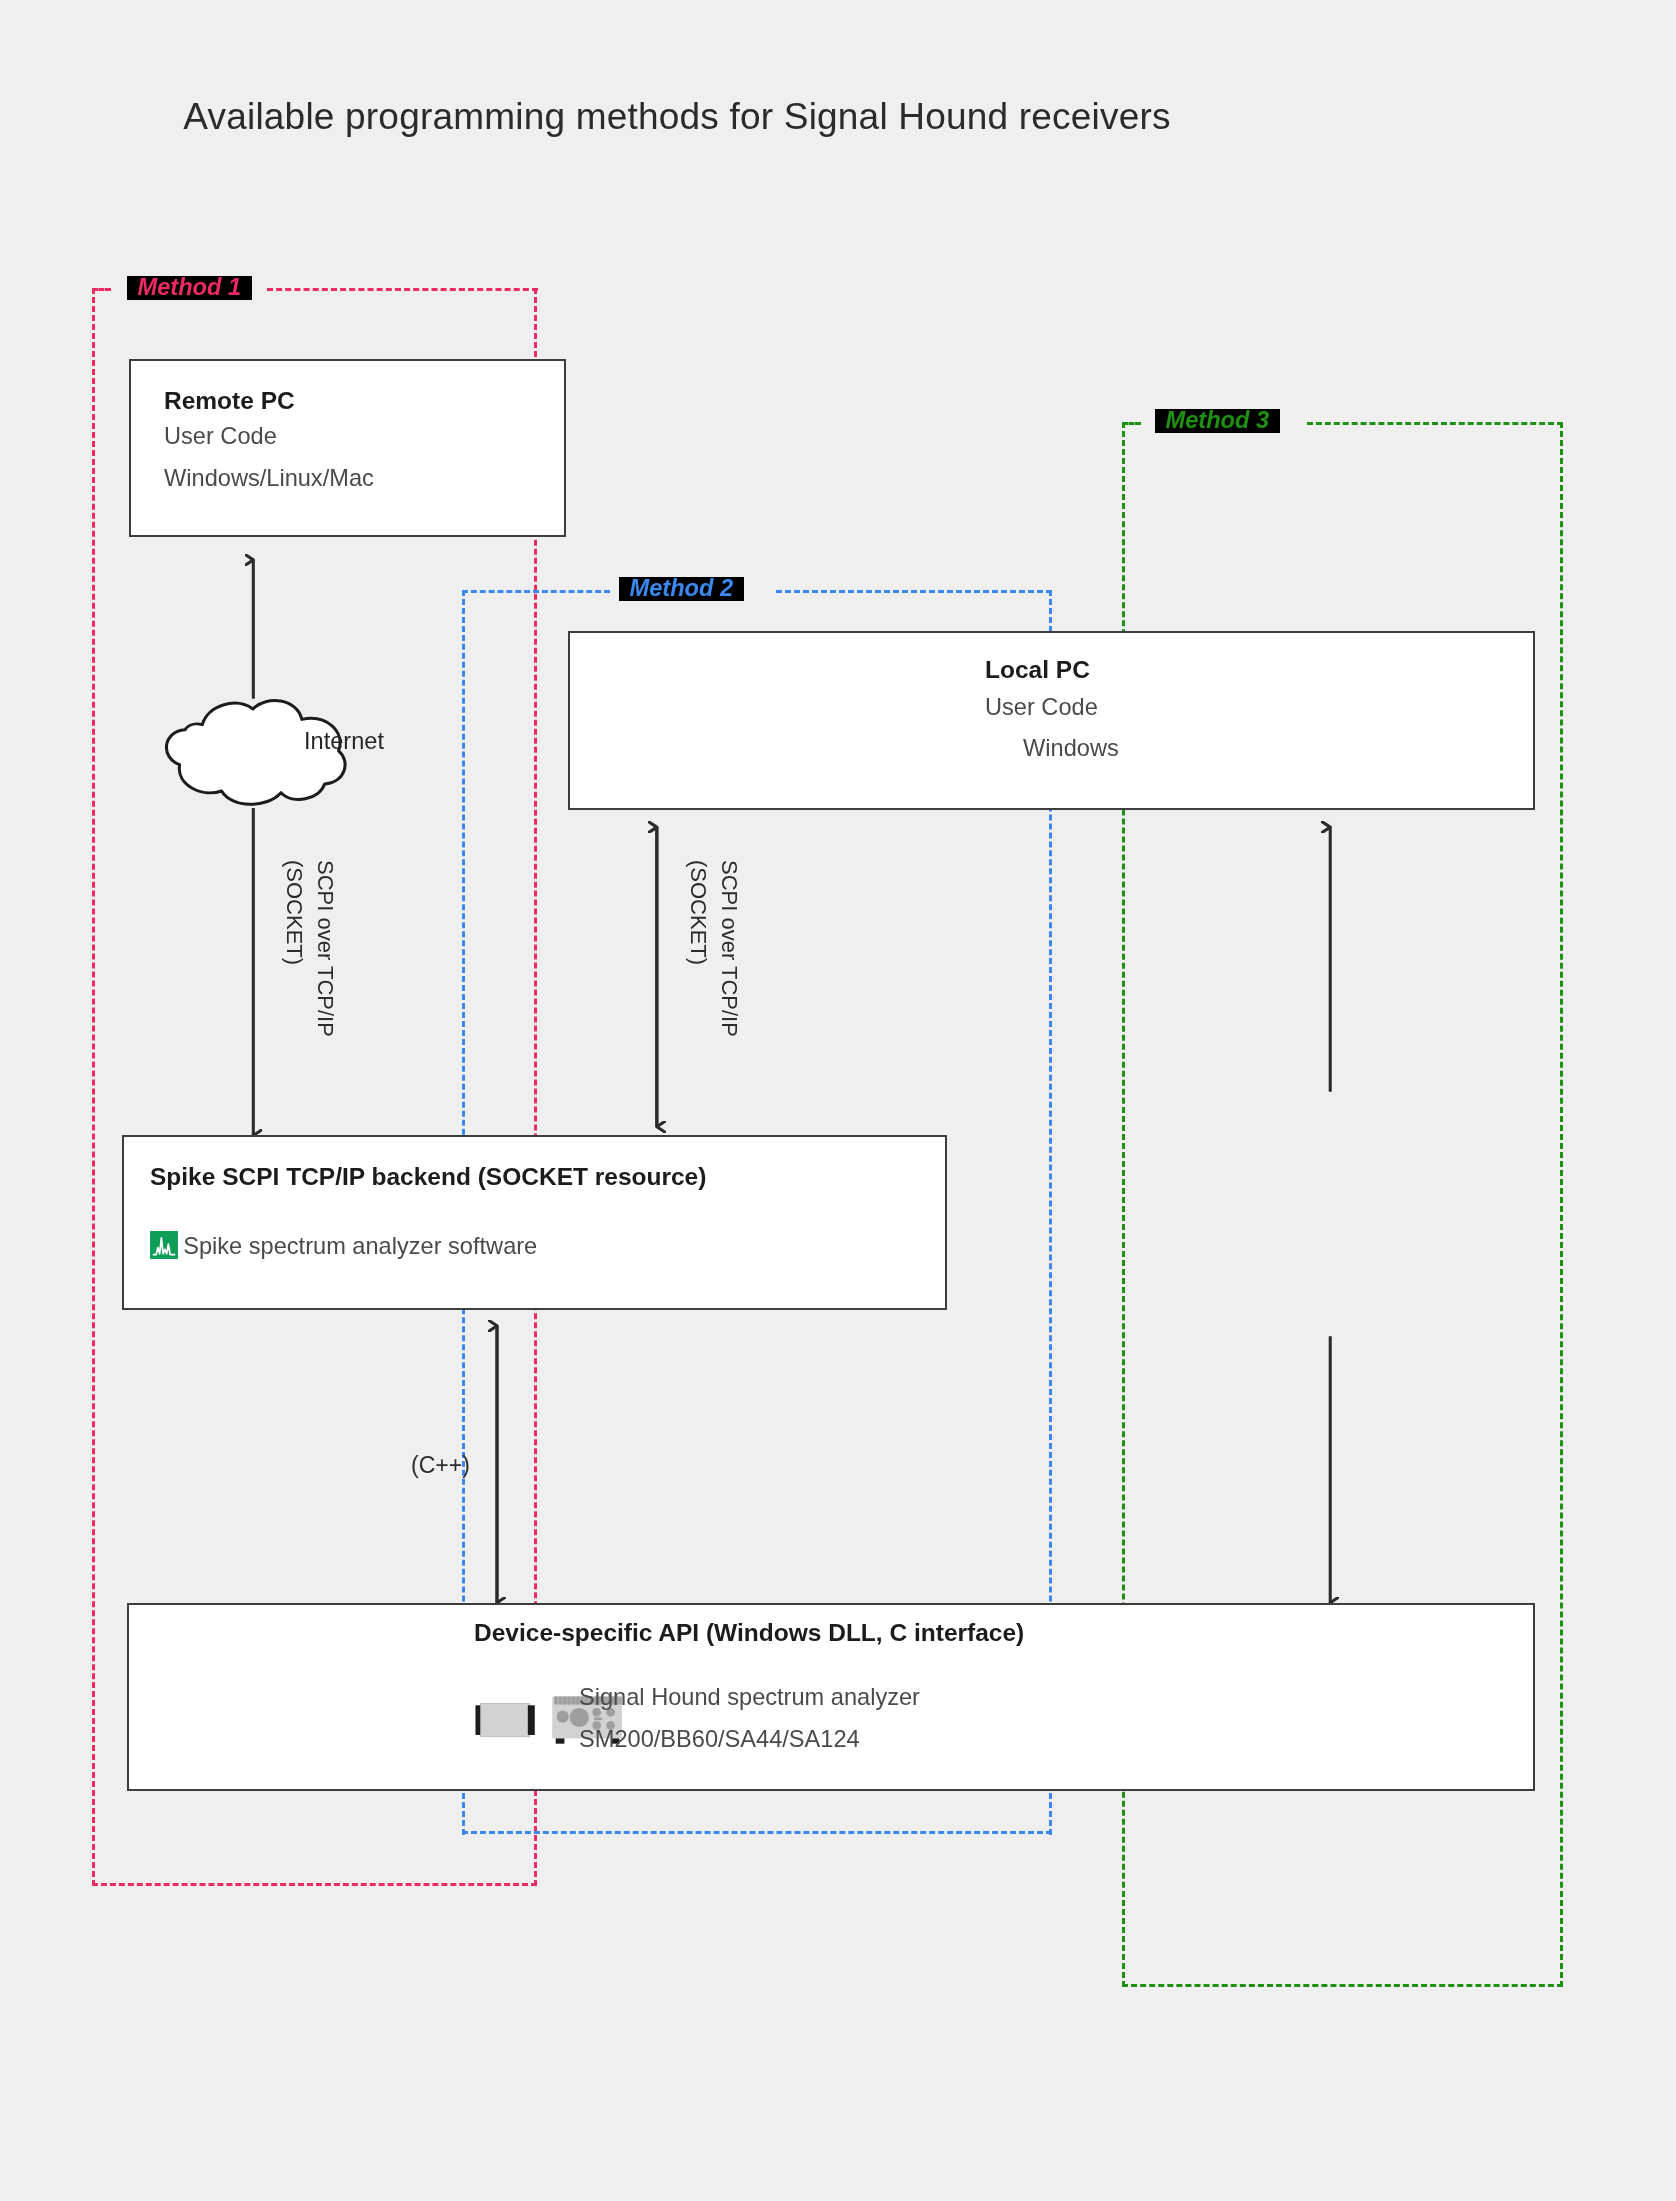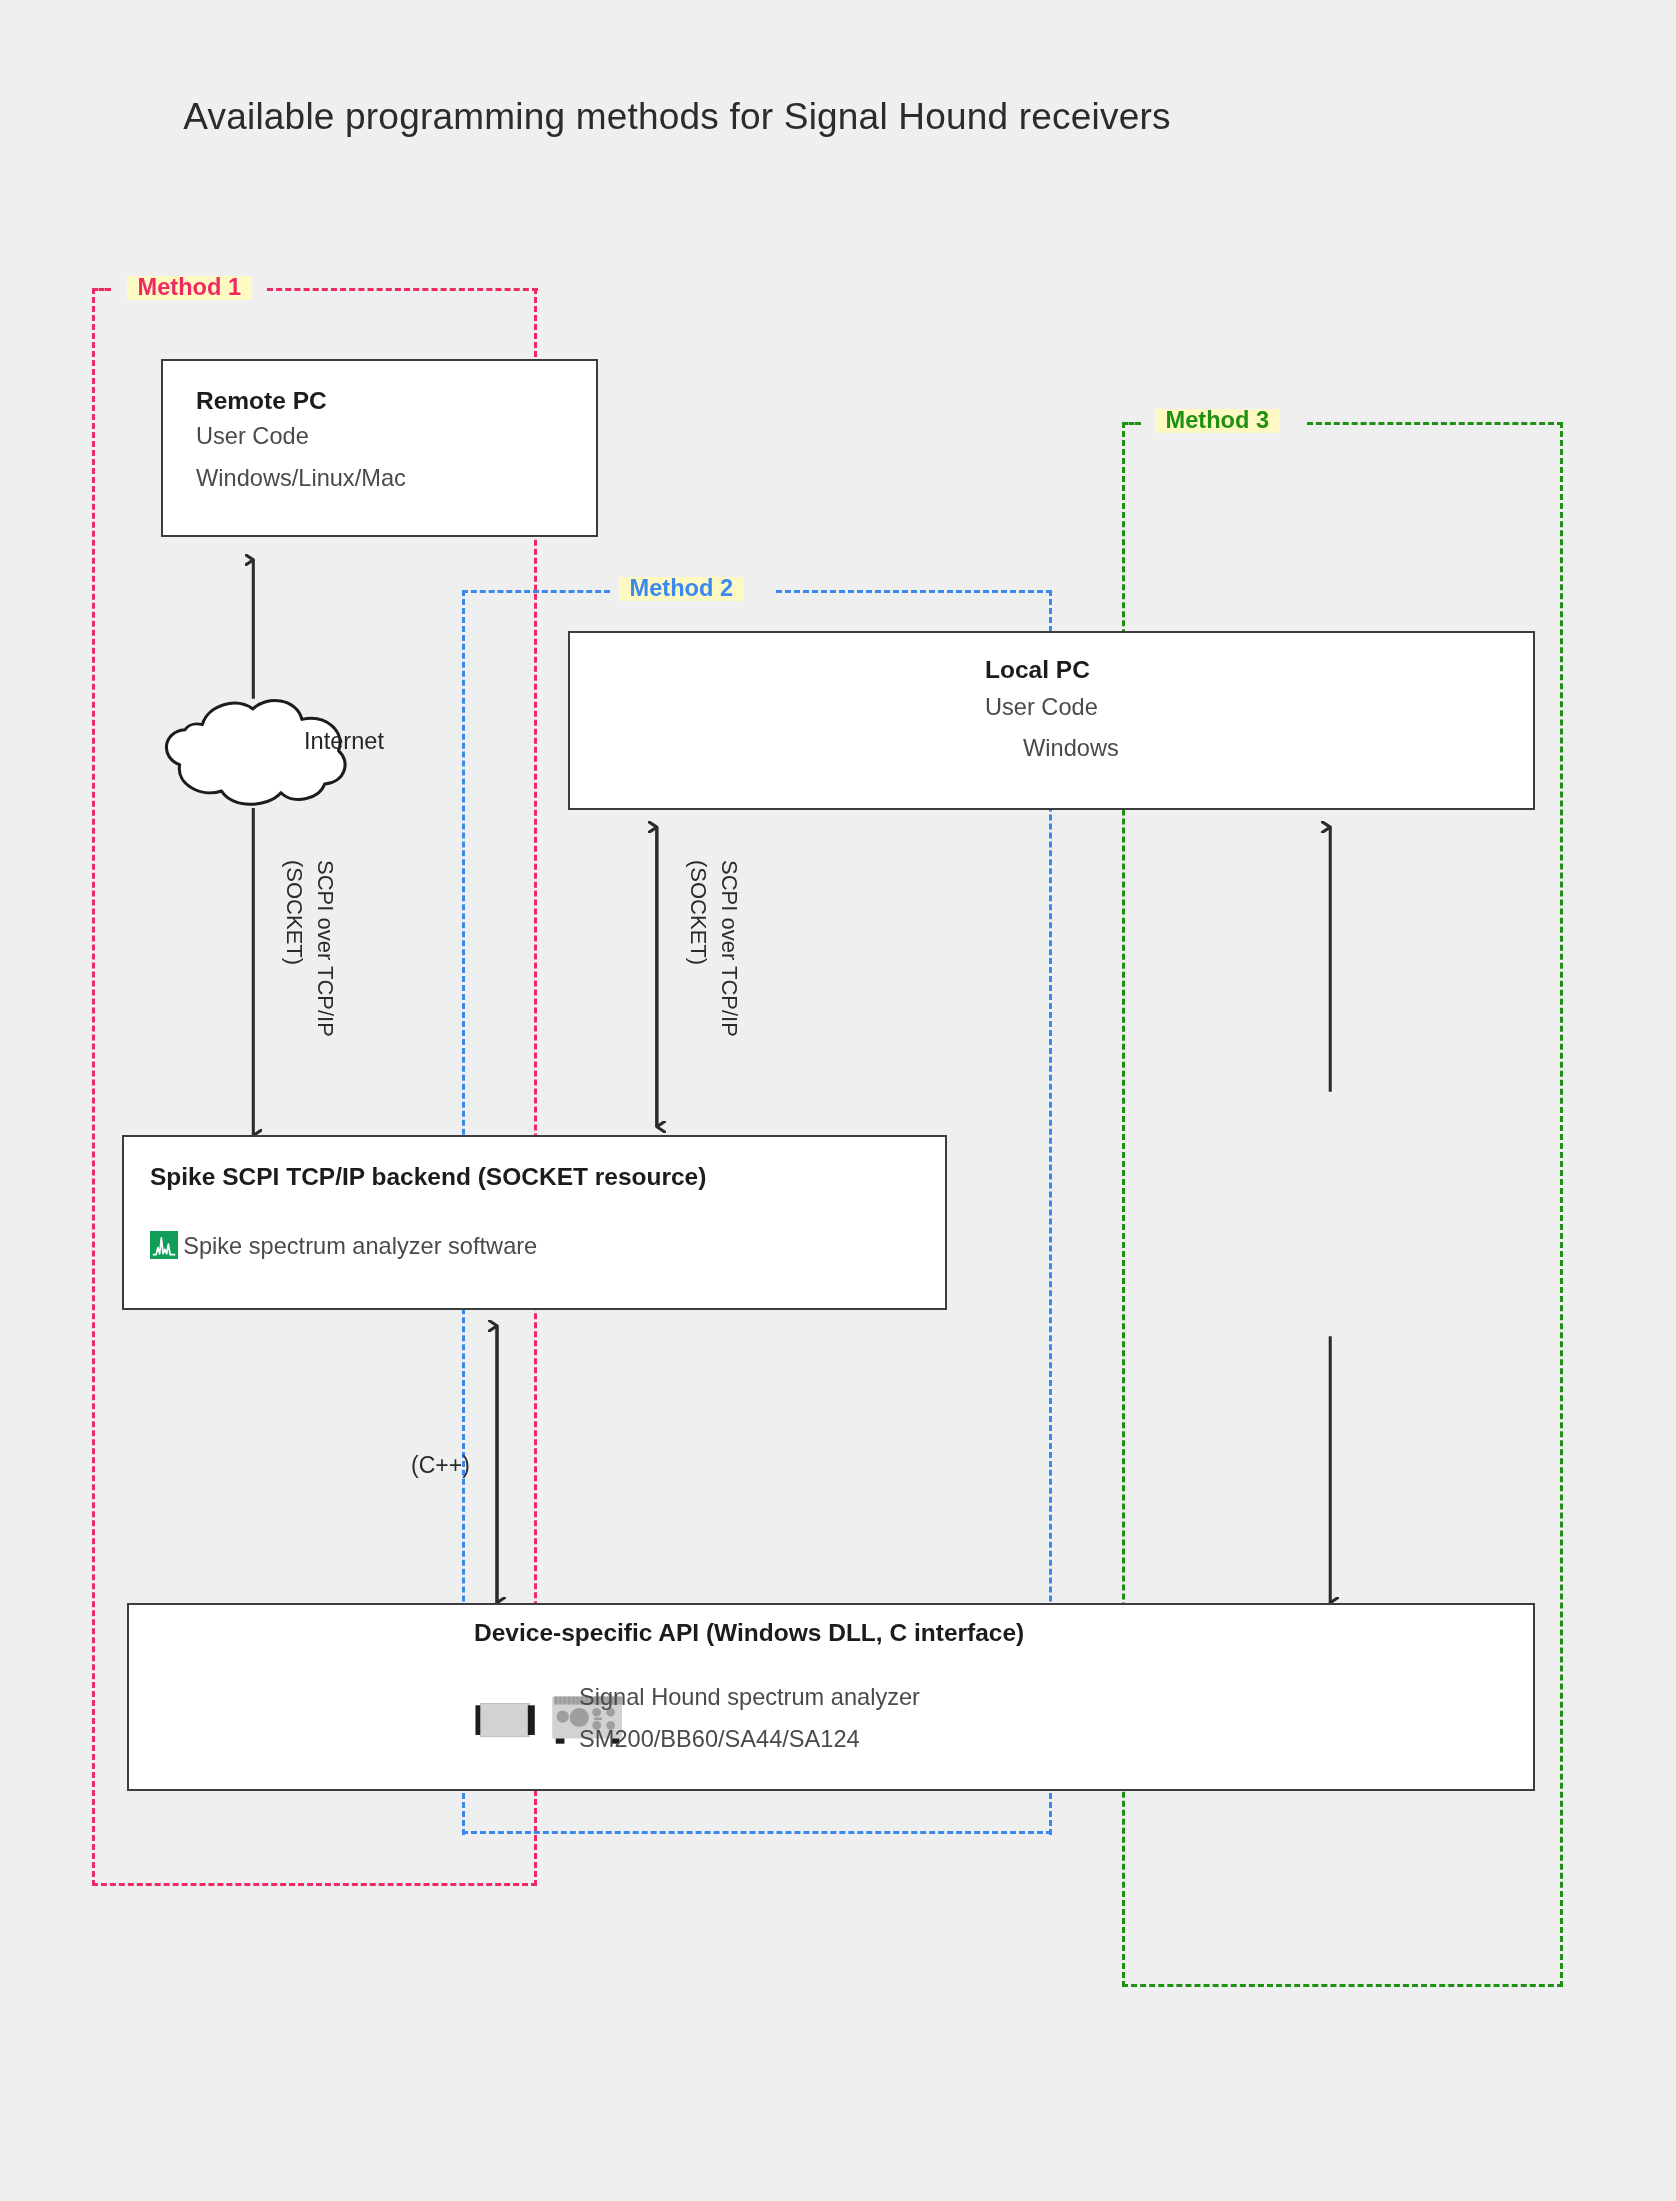--- a/index.html
+++ b/index.html
@@ -48,23 +48,24 @@
   .mside.h {
     height: 0;
     border-top-width: 3.5px;
     border-top-style: dashed;
   }
   .method-label {
     position: absolute;
     font-size: 23.6px;
     font-weight: bold;
     white-space: nowrap;
-    background: #fef9c3;
+    background: #000000;
     padding: 0 10.5px;
     line-height: 1;
+    font-style: italic;
   }
 
   
   .node {
     position: absolute;
     box-sizing: border-box;
     background: #ffffff;
     border: 2.6px solid #3d3d3d;
   }
   .node .ttl {
@@ -210,21 +211,21 @@
                C 262 86, 256 110, 232 112
                C 226 130, 196 136, 182 122
                C 166 140, 126 140, 114 120
                C 90 128, 62 112, 66 90
                C 44 82, 46 52, 72 50
                C 76 44, 84 42, 92 44 Z" fill="#ffffff" stroke="#1c1c1c" stroke-width="3.5" stroke-linejoin="round"></path>
     </svg>
     <div class="cloud-label">Internet</div>
   </div>
 
-  <div class="node" style="left:129px; top:359px; width:437px; height:178px;margin-left:32px;">
+  <div class="node" style="left:129px; top:359px; width:437px; height:178px;">
     <div class="ttl" style="position:absolute; left:33px; top:23.6px;">Remote PC</div>
     <div class="sub" style="position:absolute; left:33px; top:60px;">User Code</div>
     <div class="sub" style="position:absolute; left:33px; top:102px;">Windows/Linux/Mac</div>
   </div>
 
   <div class="node" style="left:568px; top:631px; width:967px; height:179px;">
     <div class="ttl" style="position:absolute; left:415px; top:21px;">Local PC</div>
     <div class="sub" style="position:absolute; left:415px; top:59px;">User Code</div>
     <div class="sub" style="position:absolute; left:415px; top:100px;margin-left:38px;">Windows</div>
   </div>

